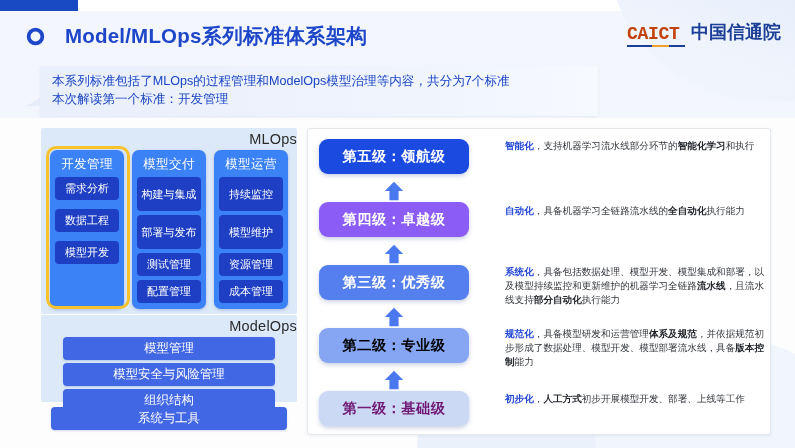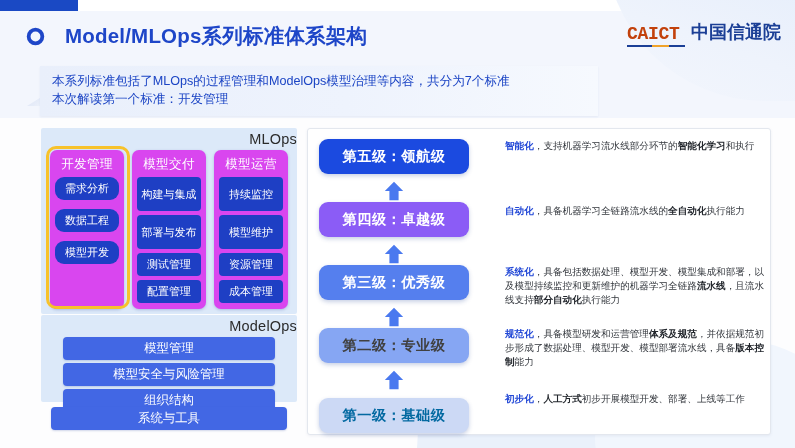--- a/index.html
+++ b/index.html
@@ -99,37 +99,37 @@
   .block-caption{
     text-align:right;font-size:14.5px;color:#2b2b2b;
     font-family:"Liberation Sans","DejaVu Sans",sans-serif;
     padding-top:3px;letter-spacing:.2px;
   }
   .cols{
     position:absolute;left:0;top:22px;width:256px;
     display:flex;justify-content:space-between;padding:0 9px;box-sizing:border-box;
   }
   .col{
-    width:74px;background:#d946ef;border-radius:7px;
+    width:74px;background:#3b82f6;border-radius:7px;
     padding:4px 5px 6px 5px;box-sizing:border-box;
     box-shadow:0 1px 3px rgba(30,60,150,.25);
   }
   .col-title{
     text-align:center;color:#ffffff;font-size:12.6px;font-weight:normal;
     padding:2px 0 4px 0;letter-spacing:.3px;
   }
   .chip{
     background:#1e3fc4;border-radius:4px;color:#ffffff;
     font-size:11px;text-align:center;line-height:1.15;
     padding:4px 2px;margin-bottom:4px;min-height:15px;
     display:flex;align-items:center;justify-content:center;
   }
   .chip.tall{min-height:26px;}
   .chip:last-child{margin-bottom:0;}
-  .col.highlight-spacer .chip{margin-bottom:9px;border-radius:9px;}
+  .col.highlight-spacer .chip{margin-bottom:9px;}
   .highlight-ring{
     position:absolute;left:5px;top:18px;width:84px;height:163px;
     border:3px solid #f7c22b;border-radius:10px;box-sizing:border-box;
     pointer-events:none;
   }
   .mo-bars{position:absolute;left:0;top:209px;width:256px;padding:0 22px;box-sizing:border-box;}
   .mo-bar{
     background:#4267e4;border-radius:4px;color:#ffffff;text-align:center;
     font-size:12.4px;padding:2.5px 0 3.5px 0;margin-bottom:3px;
     box-shadow:0 1px 2px rgba(30,60,150,.2);
@@ -150,22 +150,22 @@
   .ladder{position:absolute;left:11px;top:7px;width:150px;height:292px;}
   .lvl{
     position:absolute;left:0;width:150px;height:35px;border-radius:9px;
     display:flex;align-items:center;justify-content:center;
     font-size:14.2px;font-weight:bold;letter-spacing:.5px;
     box-shadow:0 2px 4px rgba(40,70,150,.25);
   }
   .lvl5{top:3px;  background:#1b4ae0;color:#fff;}
   .lvl4{top:66px; background:#2f5be8;color:#fff;}
   .lvl3{top:129px;background:#557fee;color:#fff;}
-  .lvl2{top:192px;background:#86a6f3;color:#404040;}
-  .lvl1{top:262px;background:#ccd9f5;color:#0369a1;}
+  .lvl2{top:192px;background:#86a6f3;color:#000000;}
+  .lvl1{top:255px;background:#ccd9f5;color:#701a75;}
   .arrow{
     position:absolute;left:64px;width:22px;height:22px;
   }
   .a1{top:44px;}.a2{top:107px;}.a3{top:170px;}.a4{top:233px;}
 
   .descs{position:absolute;left:165px;top:0;width:290px;height:305px;}
   .desc{
     position:absolute;left:0;width:266px;
     font-size:9.6px;line-height:1.45;color:#33373d;
     font-family:Liberation Serif, serif;

